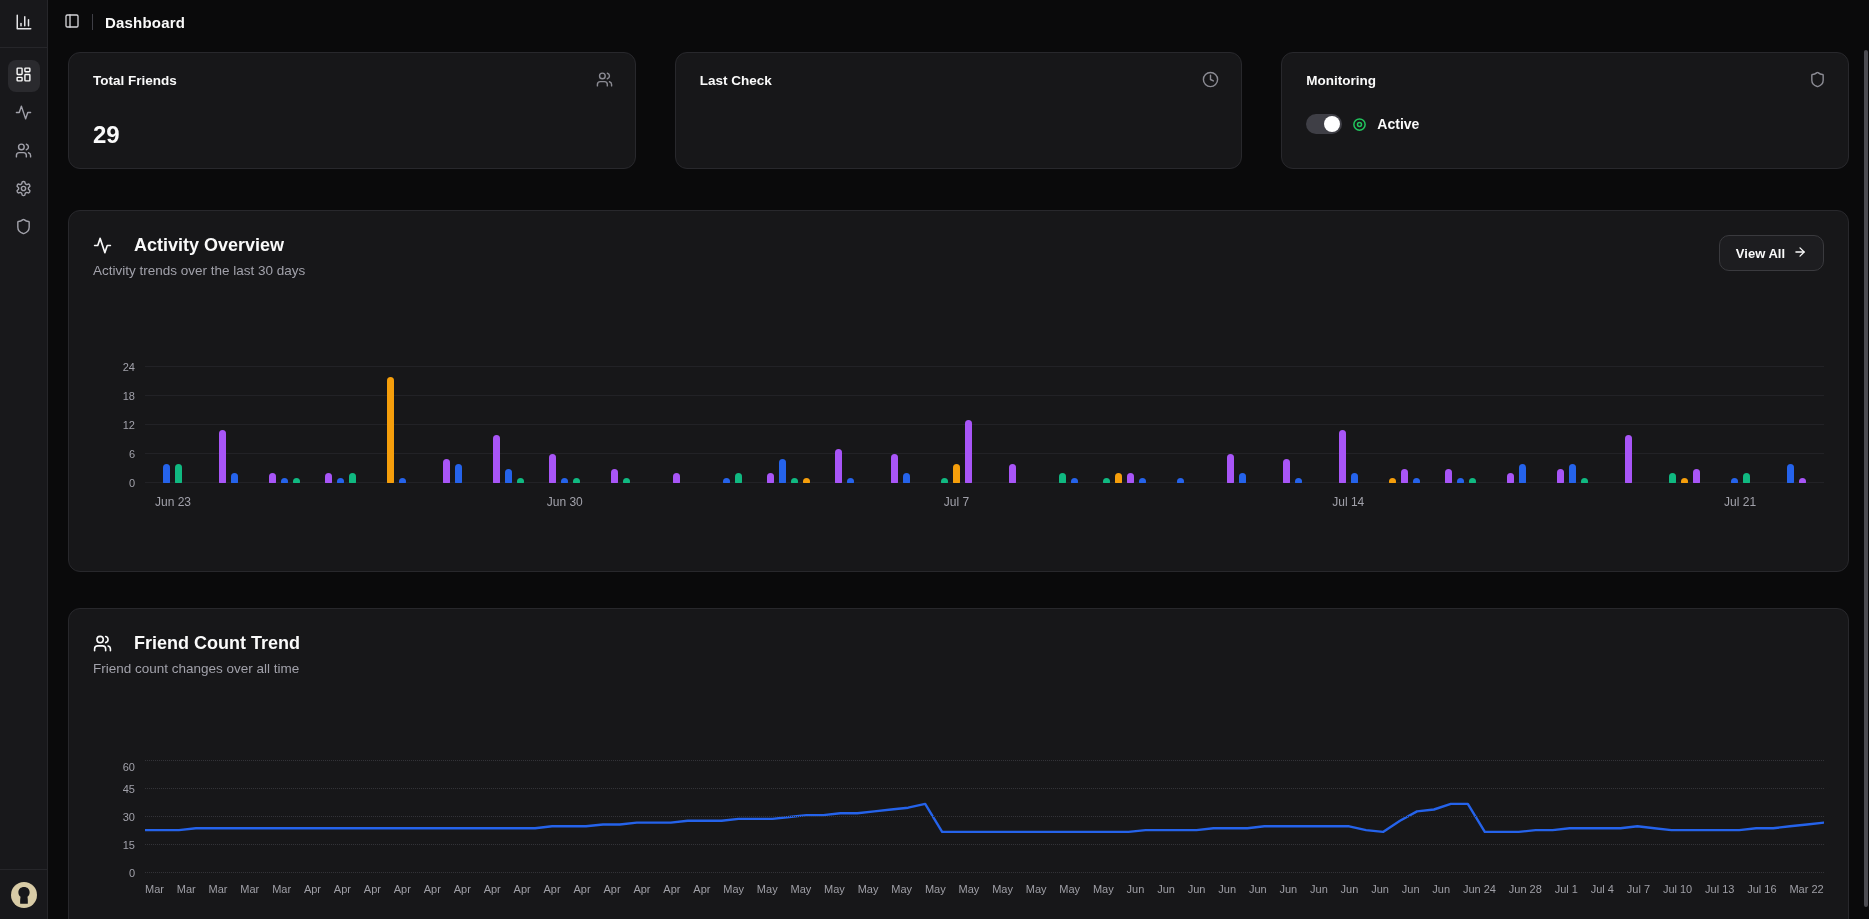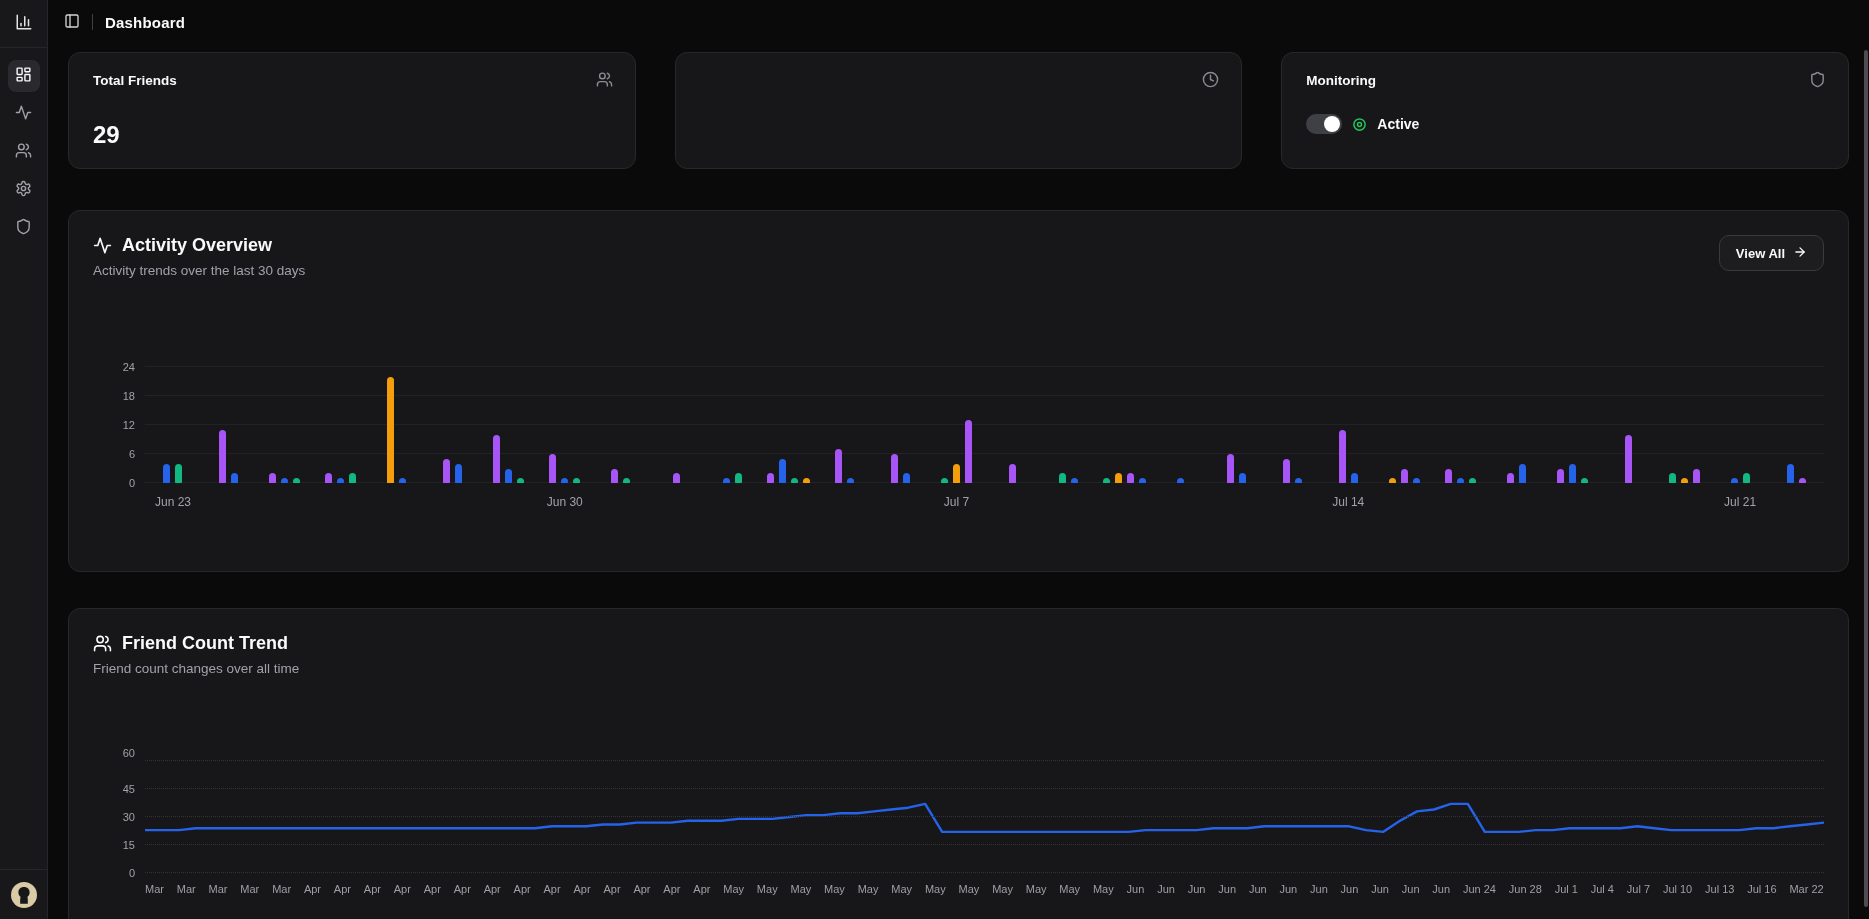--- a/index.html
+++ b/index.html
@@ -56,21 +56,21 @@
     width:36px; height:20px; border-radius:999px; background:#3f3f46; position:relative; cursor:pointer;
     border:none; padding:0; display:inline-block;
   }
   .switch .knob { position:absolute; top:2px; right:2px; width:16px; height:16px; border-radius:50%; background:#fff; }
   .eye { color:#22c55e; display:flex; }
   .status-text { font-size:14px; font-weight:700; }
 
   .panel { padding:24px; margin-top:41px; height:362px; position:relative; }
   .panel.trend { margin-top:36px; height:324px; overflow:hidden; }
   .panel-head { display:flex; justify-content:space-between; align-items:flex-start; }
-  .panel-title { display:flex; align-items:center; gap:10px; font-size:18px; font-weight:700; }
+  .panel-title { display:flex; align-items:center; gap:22px; font-size:18px; font-weight:700; }
   .panel-title .t-icon { display:flex; color:#fafafa; }
   .panel-sub { font-size:13.5px; color:#a1a1aa; margin-top:7px; }
   .view-all {
     display:flex; align-items:center; gap:8px; height:36px; padding:0 16px;
     background:#1d1d20; border:1px solid #3a3a3e; border-radius:10px;
     color:#fafafa; font-size:13px; font-weight:600; cursor:pointer; font-family:inherit;
   }
 
   
   .bar-area { display:flex; margin-top:84px; }
@@ -190,20 +190,21 @@
               <path d="M16 21v-2a4 4 0 0 0-4-4H6a4 4 0 0 0-4 4v2"></path>
               <circle cx="9" cy="7" r="4"></circle>
               <path d="M22 21v-2a4 4 0 0 0-3-3.87"></path>
               <path d="M16 3.13a4 4 0 0 1 0 7.75"></path>
             </svg>
         </span>
         <div class="stat-value">29</div>
       </section>
 
       <section class="card stat-card">
+        <div class="stat-label">Last Check</div>
         <span class="stat-icon">
           <svg width="17" height="17" viewBox="0 0 24 24" fill="none" stroke="currentColor" stroke-width="2" stroke-linecap="round" stroke-linejoin="round">
               <circle cx="12" cy="12" r="10"></circle>
               <polyline points="12 6 12 12 16 14"></polyline>
             </svg>
         </span>
       </section>
 
       <section class="card stat-card">
         <div class="stat-label">Monitoring</div>
@@ -420,21 +421,21 @@
           </div>
           <div class="panel-sub">Friend count changes over all time</div>
         </div>
       </div>
       <div class="trend-area">
         <div class="trend-y">
             <span class="ytick" style="bottom: -6px;">0</span>
             <span class="ytick" style="bottom: 22px;">15</span>
             <span class="ytick" style="bottom: 50px;">30</span>
             <span class="ytick" style="bottom: 78px;">45</span>
-            <span class="ytick" style="bottom: 114px;">60</span>
+            <span class="ytick" style="bottom: 100px;">60</span>
           </div>
         <div class="trend-plot">
           <svg viewBox="0 0 1681 112" preserveAspectRatio="none">
             <polyline points="0.0,69.1 17.0,69.1 34.0,69.1 50.9,67.2 67.9,67.2 84.9,67.2 101.9,67.2 118.9,67.2 135.8,67.2 152.8,67.2 169.8,67.2 186.8,67.2 203.8,67.2 220.7,67.2 237.7,67.2 254.7,67.2 271.7,67.2 288.7,67.2 305.6,67.2 322.6,67.2 339.6,67.2 356.6,67.2 373.6,67.2 390.5,67.2 407.5,65.3 424.5,65.3 441.5,65.3 458.5,63.5 475.4,63.5 492.4,61.6 509.4,61.6 526.4,61.6 543.4,59.7 560.3,59.7 577.3,59.7 594.3,57.9 611.3,57.9 628.3,57.9 645.2,56.0 662.2,54.1 679.2,54.1 696.2,52.3 713.2,52.3 730.1,50.4 747.1,48.5 764.1,46.7 781.1,42.9 798.1,70.9 815.0,70.9 832.0,70.9 849.0,70.9 866.0,70.9 882.9,70.9 899.9,70.9 916.9,70.9 933.9,70.9 950.9,70.9 967.8,70.9 984.8,70.9 1001.8,69.1 1018.8,69.1 1035.8,69.1 1052.7,69.1 1069.7,67.2 1086.7,67.2 1103.7,67.2 1120.7,65.3 1137.6,65.3 1154.6,65.3 1171.6,65.3 1188.6,65.3 1205.6,65.3 1222.5,69.1 1239.5,70.9 1256.5,59.7 1273.5,50.4 1290.5,48.5 1307.4,42.9 1324.4,42.9 1341.4,70.9 1358.4,70.9 1375.4,70.9 1392.3,69.1 1409.3,69.1 1426.3,67.2 1443.3,67.2 1460.3,67.2 1477.2,67.2 1494.2,65.3 1511.2,67.2 1528.2,69.1 1545.2,69.1 1562.1,69.1 1579.1,69.1 1596.1,69.1 1613.1,67.2 1630.1,67.2 1647.0,65.3 1664.0,63.5 1681.0,61.6" fill="none" stroke="#2563eb" stroke-width="2.4" stroke-linejoin="round" stroke-linecap="round" vector-effect="non-scaling-stroke"></polyline>
           </svg>
         <div class="grid-line dotted" style="bottom: 0px;"></div>
             <div class="grid-line dotted" style="bottom: 28px;"></div>
             <div class="grid-line dotted" style="bottom: 56px;"></div>
             <div class="grid-line dotted" style="bottom: 84px;"></div>
             <div class="grid-line dotted" style="bottom: 112px;"></div>

